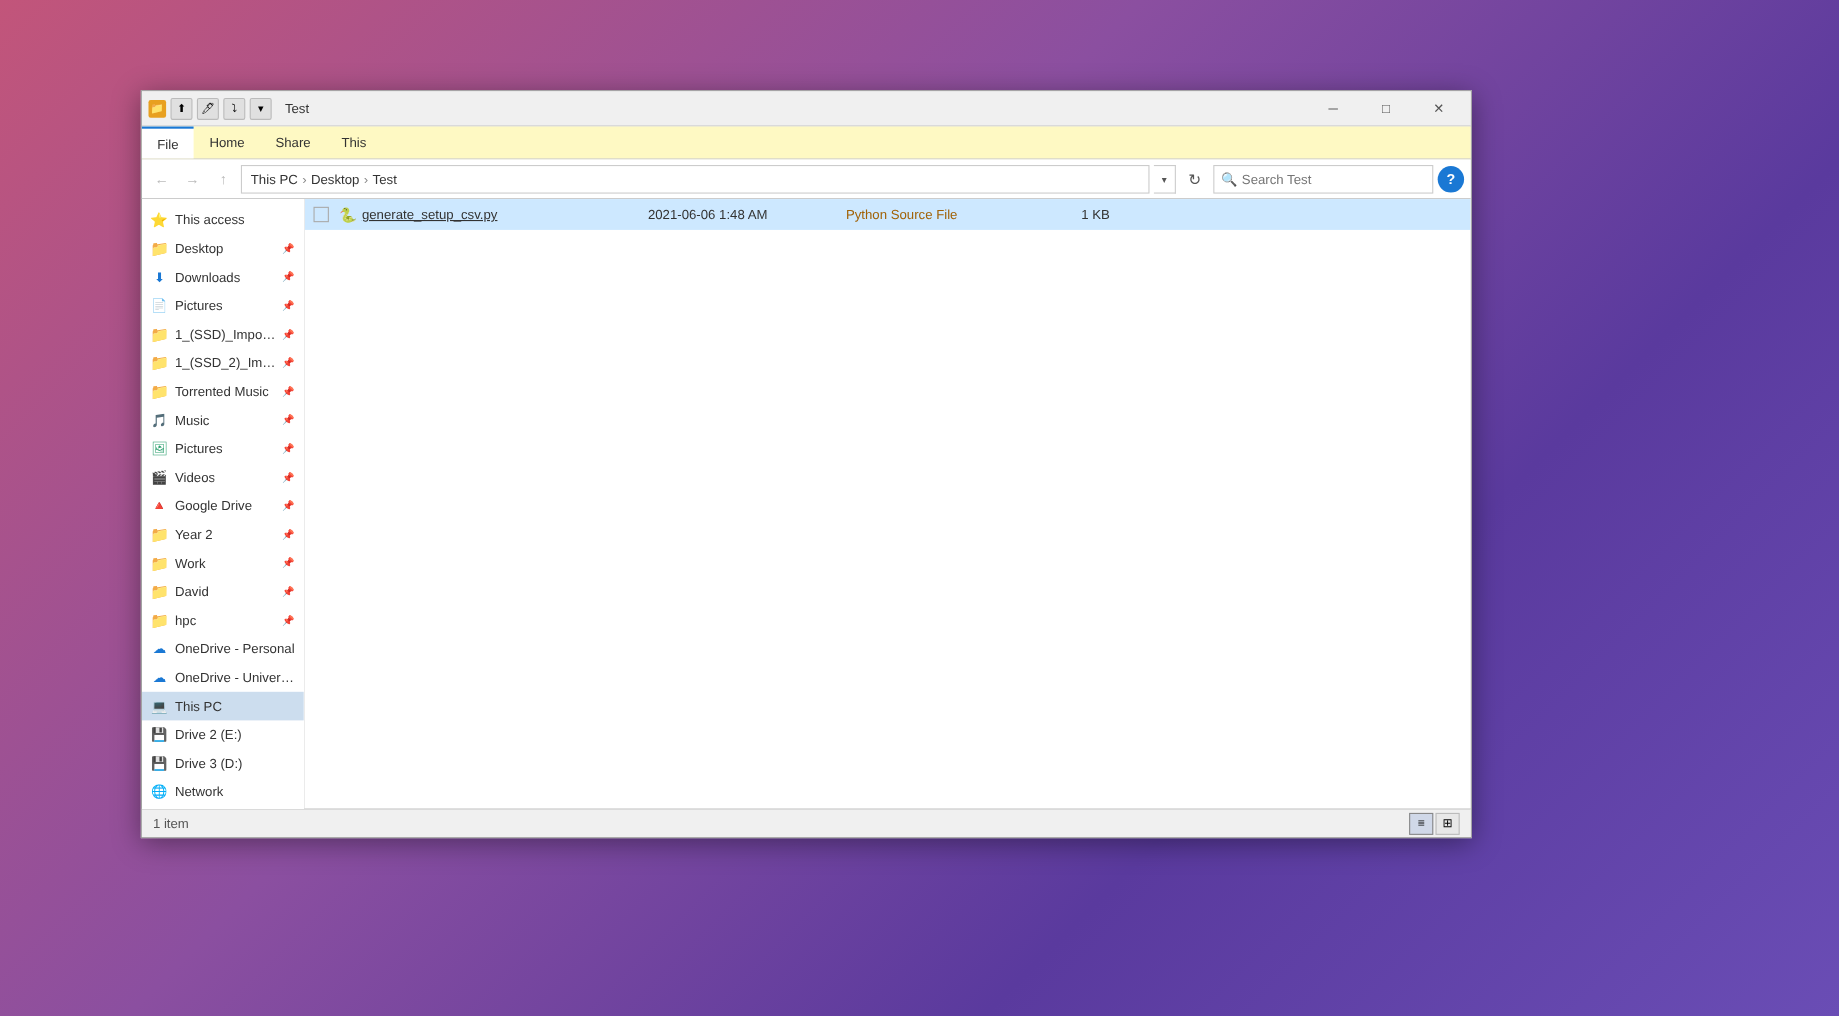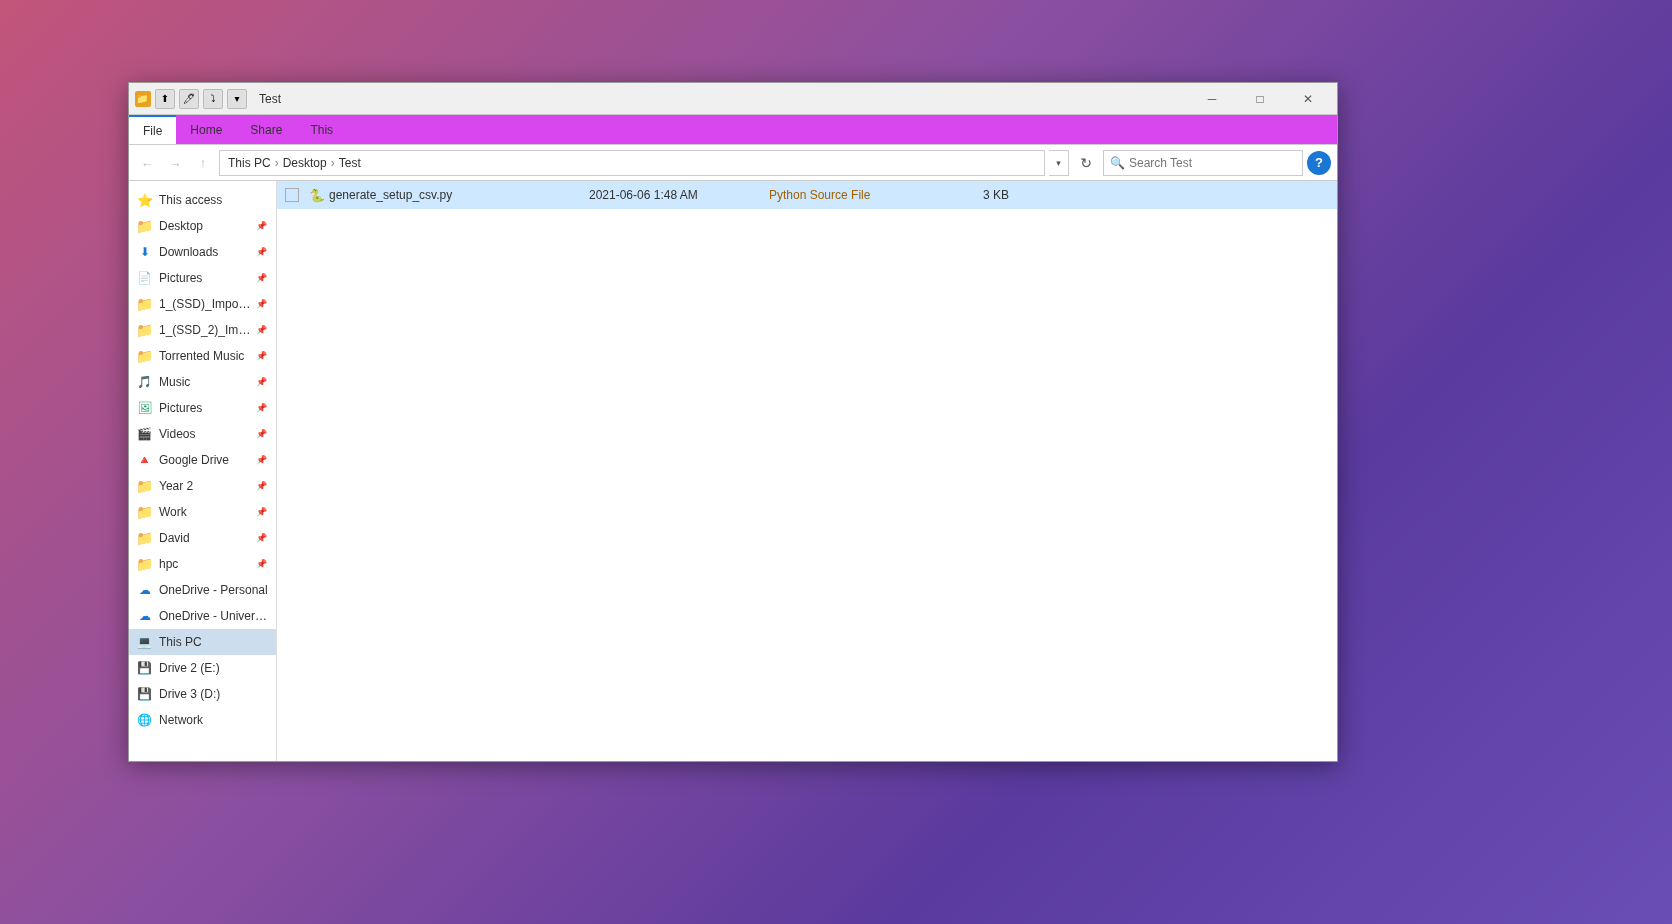--- a/index.html
+++ b/index.html
@@ -78,21 +78,21 @@
       display: flex;
       align-items: center;
       justify-content: center;
       font-size: 12px;
       cursor: pointer;
       color: #555;
     }
     
     .ribbon {
       height: 30px;
-      background: #d946ef;
+      background: #fef9c3;
       display: flex;
       align-items: stretch;
       border-bottom: 1px solid #ccc;
     }
     .ribbon-tab {
       padding: 0 14px;
       display: flex;
       align-items: center;
       font-size: 12px;
       cursor: pointer;
@@ -292,21 +292,21 @@
       width: 16px;
       height: 16px;
       flex-shrink: 0;
       margin-right: 4px;
       display: flex;
       align-items: center;
       justify-content: center;
       font-size: 13px;
       color: #4a90d9;
     }
-    .file-name { width: 260px; font-size: 12px; color: #333; flex-shrink: 0; }
+    .file-name { width: 260px; font-size: 12px; color: #333; flex-shrink: 0; text-decoration: underline; }
     .file-date { width: 180px; font-size: 12px; color: #333; flex-shrink: 0; }
     .file-type { width: 160px; font-size: 12px; color: #a16207; flex-shrink: 0; }
     .file-size { width: 80px; font-size: 12px; color: #333; text-align: right; flex-shrink: 0; }
     
     .status-bar {
       height: 26px;
       background: #f0f0f0;
       border-top: 1px solid #ccc;
       display: flex;
       align-items: center;
@@ -496,18 +496,25 @@
 
 
       <div class="file-row selected" id="file-row-0">
         <div class="col-check">
           <div class="chk" style="background:#cde8ff;"></div>
         </div>
         <div class="file-icon">🐍</div>
         <div class="file-name">generate_setup_csv.py</div>
         <div class="file-date">2021-06-06 1:48 AM</div>
         <div class="file-type">Python Source File</div>
-        <div class="file-size">3 KB</div>
+        <div class="file-size">1 KB</div>
       </div>
     </div>
   </div>
 
+  <div class="status-bar">
+    <span class="status-text">1 item</span>
+    <div class="view-btns">
+      <div class="view-btn active">≡</div>
+      <div class="view-btn">⊞</div>
+    </div>
+  </div>
 </div>
 
 </body></html>

